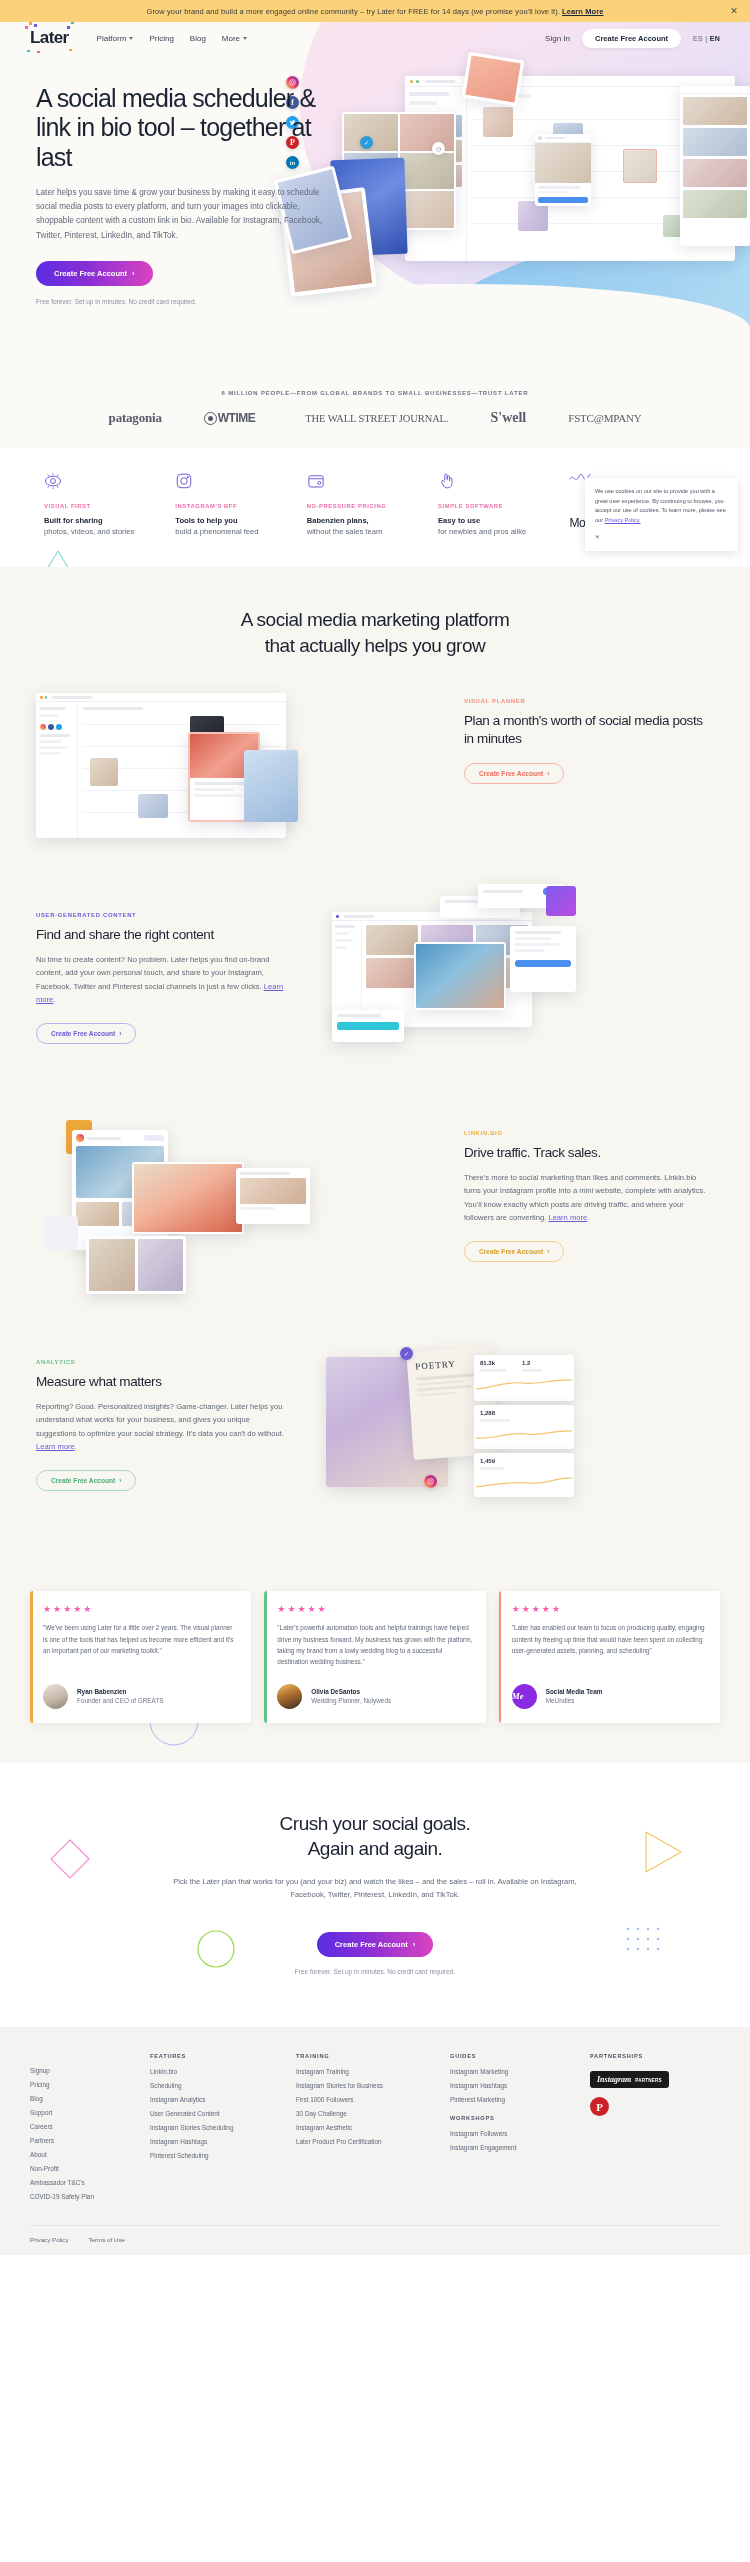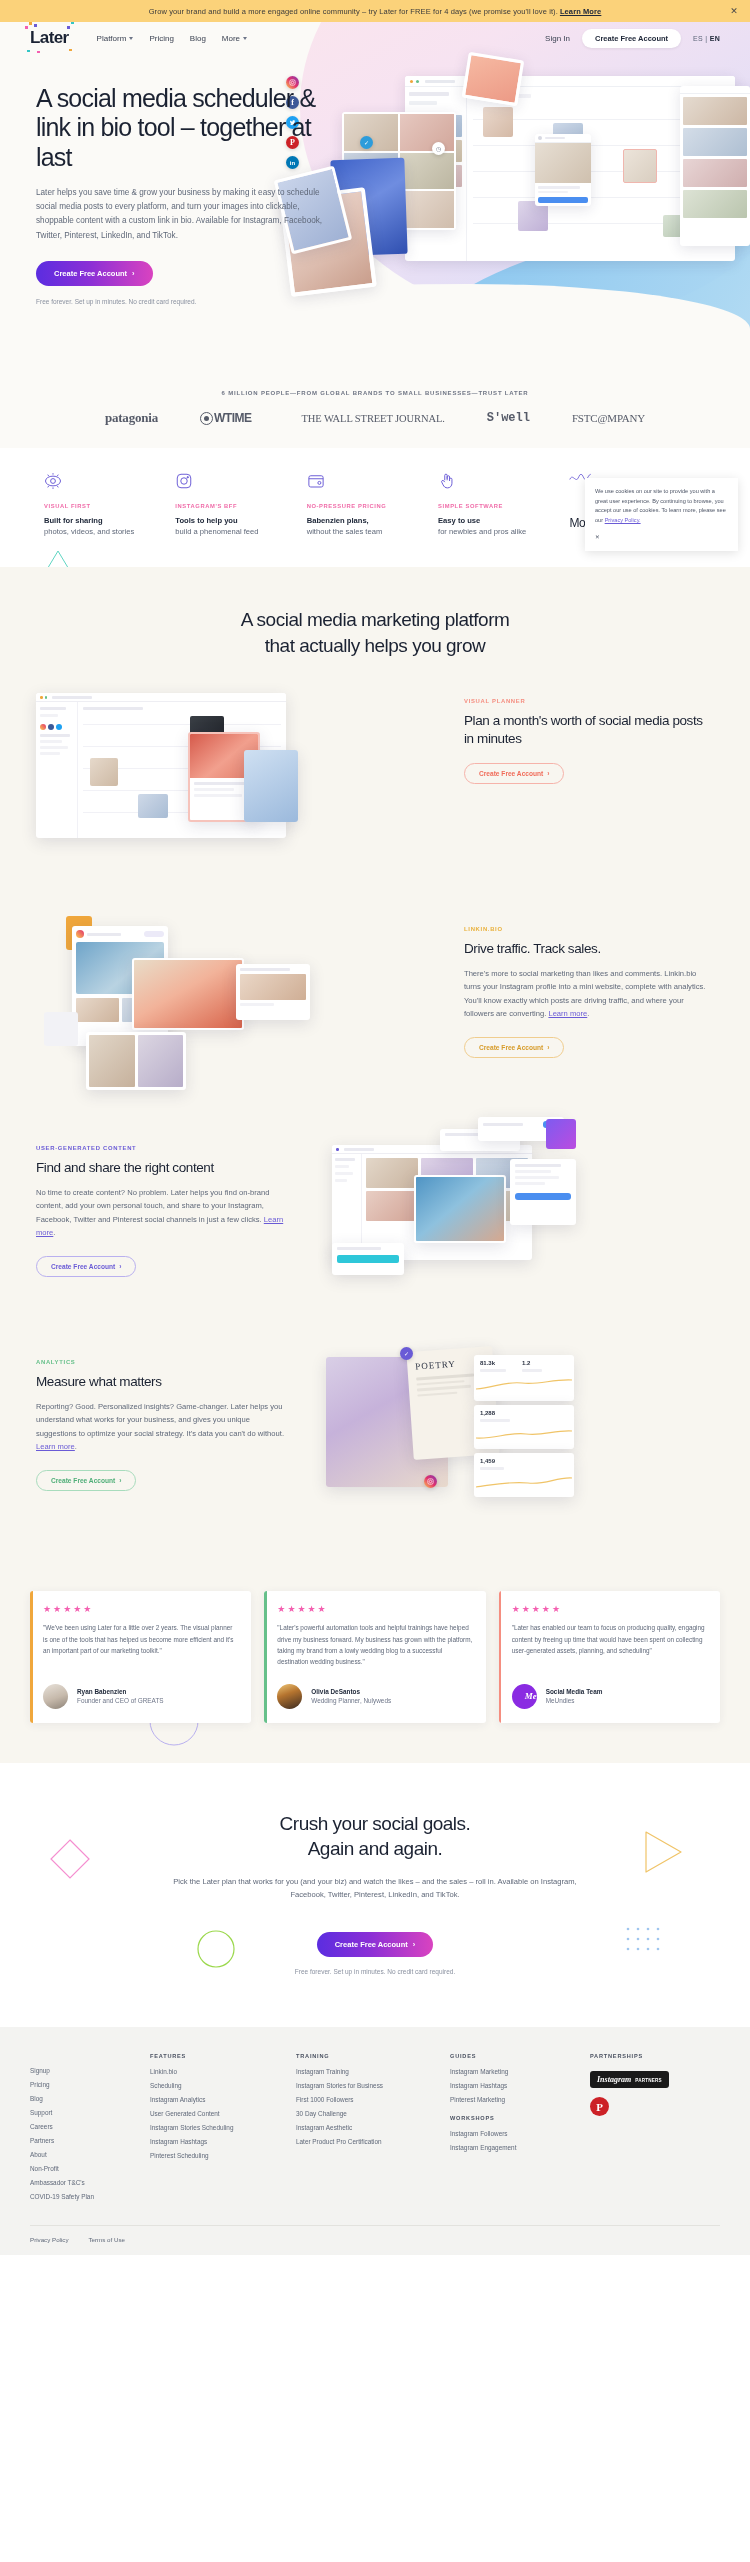--- a/index.html
+++ b/index.html
@@ -118,21 +118,21 @@
   .logostrip-label { font-size: 6px; letter-spacing: 0.8px; color: #6f7585; font-weight: bold; }
   .logostrip-row {
     margin-top: 14px; display: flex; align-items: center; justify-content: center; gap: 42px;
   }
   .brand { color: #3f4555; opacity: .88; }
   .b-patagonia { font-family: "Liberation Serif", serif; font-weight: bold; font-size: 13px; letter-spacing: -0.2px; }
   .b-showtime { font-family: "Liberation Sans", sans-serif; font-weight: bold; font-size: 12px; letter-spacing: -0.5px; display:flex;align-items:center; }
   .b-showtime .o { display:inline-flex;align-items:center;justify-content:center;width:13px;height:13px;border:1.6px solid #3f4555;border-radius:50%;margin-right:1px; }
   .b-showtime .o i { width:5px;height:5px;background:#3f4555;border-radius:50%;font-style:normal; }
   .b-wsj { font-family: "Liberation Serif", serif; font-size: 10.5px; letter-spacing: -0.1px; margin-left: 8px; }
-  .b-swell { font-family: Liberation Mono, monospace; font-weight: bold; font-size: 12px; }
+  .b-swell { font-family: Liberation Serif, serif; font-weight: bold; font-size: 14px; }
   .b-fastco { font-family: "Liberation Serif", serif; font-size: 11px; letter-spacing: -0.2px; }
 
   
   .featrow {
     background: #ffffff; display: flex; padding: 24px 44px 30px; gap: 24px; position: relative;
   }
   .feat { width: 110px; }
   .feat-icon { width: 18px; height: 18px; margin-bottom: 9px; }
   .feat-kicker { font-size: 5.8px; font-weight: bold; letter-spacing: .6px; color: #f06ba8; margin-bottom: 6px; }
   .feat-t { font-size: 7.6px; font-weight: bold; color: #222b3c; line-height: 1.45; }
@@ -236,21 +236,21 @@
   .partner-ig .w2x { font-size: 4.6px; font-weight: bold; letter-spacing: .2px; }
   .partner-pin { width: 19px; height: 19px; border-radius: 50%; background: #cc2127; display: flex; align-items: center; justify-content: center; color: #fff; font-family: "Liberation Serif", serif; font-size: 11px; font-weight: bold; }
   .fdiv { height: 1px; background: #e2e2de; margin: 18px 0 10px; }
   .fbottom { display: flex; gap: 20px; }
   .fbottom div { font-size: 6.2px; color: #5f6879; cursor: pointer; }
 </style>
 </head>
 <body>
 
 <div class="promo-banner">
-  <span>Grow your brand and build a more engaged online community – try Later for FREE for 4 days (we promise you'll love it).</span>
+  <span>Grow your brand and build a more engaged online community – try Later for FREE for 14 days (we promise you'll love it).</span>
   <span class="learn">Learn More</span>
   <span class="promo-close">✕</span>
 </div>
 
 <div class="hero">
   <div class="hero-bg-blob"></div>
   <div class="hero-bg-blue"></div>
 
   <div class="nav">
     <div class="logo-wrap">
@@ -535,20 +535,84 @@
     <div class="copycol right">
       <div class="kicker k-coral">VISUAL PLANNER</div>
       <h3>Plan a month's worth of social media posts in minutes</h3>
       <div class="btn-outline o-coral">
         <span>Create Free Account</span>
         <span>›</span>
       </div>
     </div>
   </div>
 
+  <div class="block" style="margin-top:44px;">
+    <div class="copycol left">
+      <div class="kicker k-purple">USER-GENERATED CONTENT</div>
+      <h3>Find and share the right content</h3>
+      <p><span>No time to create content? No problem. Later helps you find on-brand content, add your own personal touch, and share to your Instagram, Facebook, Twitter and Pinterest social channels in just a few clicks. </span><a>Learn more</a><span>.</span></p>
+      <div class="btn-outline o-purple">
+        <span>Create Free Account</span>
+        <span>›</span>
+      </div>
+    </div>
+    <div class="artcol" style="height:160px">
+      <div class="panel" style="left:14px;top:10px;width:200px;height:115px">
+        <div class="panel-top">
+          <i class="dot3" style="background:#6a5bd6"></i>
+            <i class="bar" style="width:30px;height:3px;margin-left:3px"></i>
+        </div>
+        <div style="display:flex;height:106px">
+          <div style="width:30px;border-right:1px solid #f1f1f6;padding:4px 3px;display:flex;flex-direction:column;gap:4px">
+            <i class="bar" style="height:3px;width:20px"></i>
+            <i class="bar" style="height:3px;width:14px;background:#f2f2f6"></i>
+            <i class="bar" style="height:3px;width:18px;background:#f2f2f6"></i>
+            <i class="bar" style="height:3px;width:12px;background:#f2f2f6"></i>
+          </div>
+          <div style="flex:1;padding:4px;display:grid;grid-template-columns:1fr 1fr 1fr;gap:3px;grid-auto-rows:30px">
+            <div style="background:linear-gradient(135deg,#e3d7c9,#c9b4a0);border-radius:1px"></div>
+            <div style="background:linear-gradient(135deg,#ddd2e6,#bfaed6);border-radius:1px"></div>
+            <div style="background:linear-gradient(135deg,#cfd9e6,#a7b9cf);border-radius:1px"></div>
+            <div style="background:linear-gradient(135deg,#e8cec4,#d2a496);border-radius:1px"></div>
+            <div style="background:linear-gradient(135deg,#d7e0d3,#b2c0ac);border-radius:1px"></div>
+            <div style="background:linear-gradient(135deg,#e5ddd0,#cbbda7);border-radius:1px"></div>
+          </div>
+        </div>
+      </div>
+      <div class="panel" style="left:96px;top:40px;width:92px;height:68px;background:linear-gradient(140deg,#4f94c4,#8ec1de 45%,#d6a88f);border:2px solid #fff"></div>
+      <div class="panel" style="left:122px;top:-6px;width:80px;height:22px;">
+        <div style="padding:4px 5px">
+            <div class="bar" style="height:3px;width:48px"></div>
+          </div>
+      </div>
+      <div class="panel" style="left:160px;top:-18px;width:86px;height:24px;">
+        <div style="padding:4px 5px;display:flex;align-items:center;gap:3px">
+          <div class="bar" style="height:3px;width:40px"></div>
+          <div style="margin-left:auto;width:16px;height:7px;border-radius:3px;background:#4a8ef0"></div>
+        </div>
+      </div>
+      <div class="panel" style="left:192px;top:24px;width:66px;height:66px;">
+        <div style="padding:5px">
+          <div class="bar" style="height:3px;width:46px;margin-bottom:3px"></div>
+          <div class="bar" style="height:3px;width:36px;background:#f2f2f6;margin-bottom:3px"></div>
+          <div class="bar" style="height:3px;width:44px;background:#f2f2f6;margin-bottom:3px"></div>
+          <div class="bar" style="height:3px;width:30px;background:#f2f2f6;margin-bottom:8px"></div>
+          <div style="height:7px;width:100%;border-radius:3px;background:#4a8ef0"></div>
+        </div>
+      </div>
+      <div class="panel" style="left:14px;top:108px;width:72px;height:32px;">
+        <div style="padding:4px 5px">
+          <div class="bar" style="height:3px;width:44px;margin-bottom:5px"></div>
+          <div style="height:8px;width:100%;border-radius:2px;background:#2ec7d9"></div>
+        </div>
+      </div>
+      <div class="panel" style="left:228px;top:-16px;width:30px;height:30px;background:linear-gradient(135deg,#7e5bf0,#bb4ce0);box-shadow:none"></div>
+    </div>
+  </div>
+
   <div class="block" style="margin-top:58px;">
     <div class="artcol" style="height:175px">
       <div class="panel" style="left:30px;top:0;width:26px;height:34px;background:#f0a73c;box-shadow:none"></div>
       <div class="panel" style="left:36px;top:10px;width:96px;height:120px">
         <div style="padding:4px">
           <div style="display:flex;gap:3px;align-items:center;margin-bottom:4px">
             <i style="width:8px;height:8px;border-radius:50%;background:linear-gradient(45deg,#fdcb52,#e1306c)"></i>
             <div class="bar" style="height:3px;width:34px"></div>
             <div style="margin-left:auto;width:20px;height:6px;border-radius:3px;background:#eceaf8"></div>
           </div>
@@ -579,84 +643,20 @@
       <div class="kicker k-yellow">LINKIN.BIO</div>
       <h3>Drive traffic. Track sales.</h3>
       <p><span>There's more to social marketing than likes and comments. Linkin.bio turns your Instagram profile into a mini website, complete with analytics. You'll know exactly which posts are driving traffic, and where your followers are converting. </span><a>Learn more</a><span>.</span></p>
       <div class="btn-outline o-yellow">
         <span>Create Free Account</span>
         <span>›</span>
       </div>
     </div>
   </div>
 
-  <div class="block" style="margin-top:44px;">
-    <div class="copycol left">
-      <div class="kicker k-purple">USER-GENERATED CONTENT</div>
-      <h3>Find and share the right content</h3>
-      <p><span>No time to create content? No problem. Later helps you find on-brand content, add your own personal touch, and share to your Instagram, Facebook, Twitter and Pinterest social channels in just a few clicks. </span><a>Learn more</a><span>.</span></p>
-      <div class="btn-outline o-purple">
-        <span>Create Free Account</span>
-        <span>›</span>
-      </div>
-    </div>
-    <div class="artcol" style="height:160px">
-      <div class="panel" style="left:14px;top:10px;width:200px;height:115px">
-        <div class="panel-top">
-          <i class="dot3" style="background:#6a5bd6"></i>
-            <i class="bar" style="width:30px;height:3px;margin-left:3px"></i>
-        </div>
-        <div style="display:flex;height:106px">
-          <div style="width:30px;border-right:1px solid #f1f1f6;padding:4px 3px;display:flex;flex-direction:column;gap:4px">
-            <i class="bar" style="height:3px;width:20px"></i>
-            <i class="bar" style="height:3px;width:14px;background:#f2f2f6"></i>
-            <i class="bar" style="height:3px;width:18px;background:#f2f2f6"></i>
-            <i class="bar" style="height:3px;width:12px;background:#f2f2f6"></i>
-          </div>
-          <div style="flex:1;padding:4px;display:grid;grid-template-columns:1fr 1fr 1fr;gap:3px;grid-auto-rows:30px">
-            <div style="background:linear-gradient(135deg,#e3d7c9,#c9b4a0);border-radius:1px"></div>
-            <div style="background:linear-gradient(135deg,#ddd2e6,#bfaed6);border-radius:1px"></div>
-            <div style="background:linear-gradient(135deg,#cfd9e6,#a7b9cf);border-radius:1px"></div>
-            <div style="background:linear-gradient(135deg,#e8cec4,#d2a496);border-radius:1px"></div>
-            <div style="background:linear-gradient(135deg,#d7e0d3,#b2c0ac);border-radius:1px"></div>
-            <div style="background:linear-gradient(135deg,#e5ddd0,#cbbda7);border-radius:1px"></div>
-          </div>
-        </div>
-      </div>
-      <div class="panel" style="left:96px;top:40px;width:92px;height:68px;background:linear-gradient(140deg,#4f94c4,#8ec1de 45%,#d6a88f);border:2px solid #fff"></div>
-      <div class="panel" style="left:122px;top:-6px;width:80px;height:22px;">
-        <div style="padding:4px 5px">
-            <div class="bar" style="height:3px;width:48px"></div>
-          </div>
-      </div>
-      <div class="panel" style="left:160px;top:-18px;width:86px;height:24px;">
-        <div style="padding:4px 5px;display:flex;align-items:center;gap:3px">
-          <div class="bar" style="height:3px;width:40px"></div>
-          <div style="margin-left:auto;width:16px;height:7px;border-radius:3px;background:#4a8ef0"></div>
-        </div>
-      </div>
-      <div class="panel" style="left:192px;top:24px;width:66px;height:66px;">
-        <div style="padding:5px">
-          <div class="bar" style="height:3px;width:46px;margin-bottom:3px"></div>
-          <div class="bar" style="height:3px;width:36px;background:#f2f2f6;margin-bottom:3px"></div>
-          <div class="bar" style="height:3px;width:44px;background:#f2f2f6;margin-bottom:3px"></div>
-          <div class="bar" style="height:3px;width:30px;background:#f2f2f6;margin-bottom:8px"></div>
-          <div style="height:7px;width:100%;border-radius:3px;background:#4a8ef0"></div>
-        </div>
-      </div>
-      <div class="panel" style="left:14px;top:108px;width:72px;height:32px;">
-        <div style="padding:4px 5px">
-          <div class="bar" style="height:3px;width:44px;margin-bottom:5px"></div>
-          <div style="height:8px;width:100%;border-radius:2px;background:#2ec7d9"></div>
-        </div>
-      </div>
-      <div class="panel" style="left:228px;top:-16px;width:30px;height:30px;background:linear-gradient(135deg,#7e5bf0,#bb4ce0);box-shadow:none"></div>
-    </div>
-  </div>
-
   <svg class="squiggle" style="right:72px;top:1478px;width:54px;height:46px" viewBox="0 0 54 46" fill="none" stroke="#f0c468" stroke-width="1.4">
       <path d="M27 3 L51 43 L3 43 Z" stroke-linejoin="round"></path>
     </svg>
   <svg class="squiggle" style="left:148px;top:1128px;width:52px;height:52px" viewBox="0 0 52 52" fill="none" stroke="#b9b0ef" stroke-width="1">
       <circle cx="26" cy="26" r="24"></circle>
     </svg>
 
   <div class="block" style="margin-top:54px;">
     <div class="copycol left">
       <div class="kicker k-green">ANALYTICS</div>
@@ -746,21 +746,21 @@
       <div>
         <div class="tname">Olivia DeSantos</div>
         <div class="trole">Wedding Planner, Nulyweds</div>
       </div>
     </div>
   </div>
   <div class="tcard t3">
     <div class="stars">★★★★★</div>
     <div class="tquote">"Later has enabled our team to focus on producing quality, engaging content by freeing up time that would have been spent on collecting user-generated assets, planning, and scheduling"</div>
     <div class="tperson">
-      <div class="avatar" style="background:#8a2be2;display:flex;align-items:center;justify-content:flex-end;color:#fff;font-family:'Liberation Serif',serif;font-style:italic;font-size:9px;font-weight:bold">
+      <div class="avatar" style="background:#8a2be2;display:flex;align-items:center;justify-content:flex-start;color:#fff;font-family:'Liberation Serif',serif;font-style:italic;font-size:9px;font-weight:bold">
         <span>Me</span>
       </div>
       <div>
         <div class="tname">Social Media Team</div>
         <div class="trole">MeUndies</div>
       </div>
     </div>
   </div>
 </div>
 

